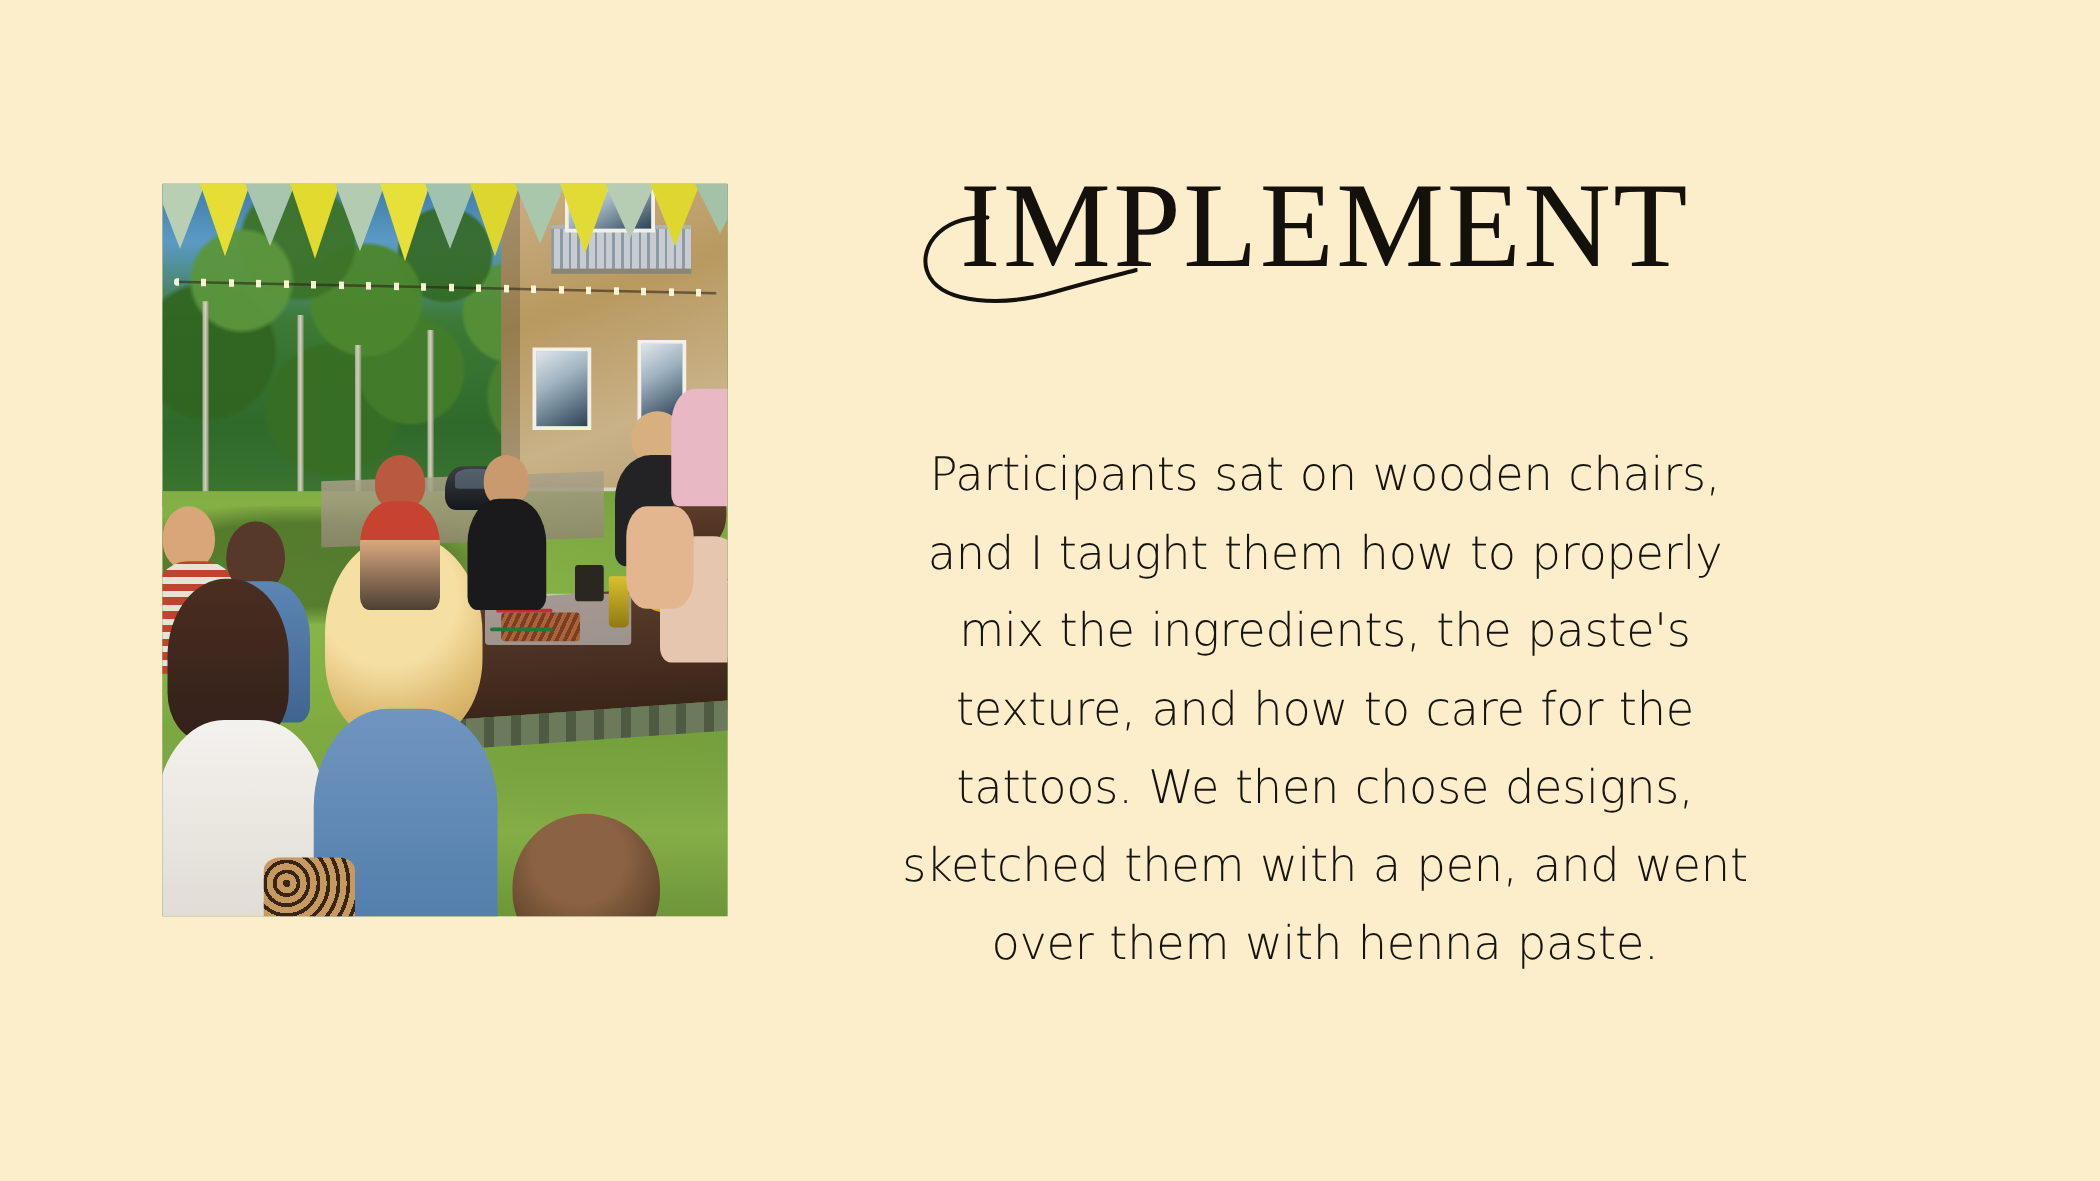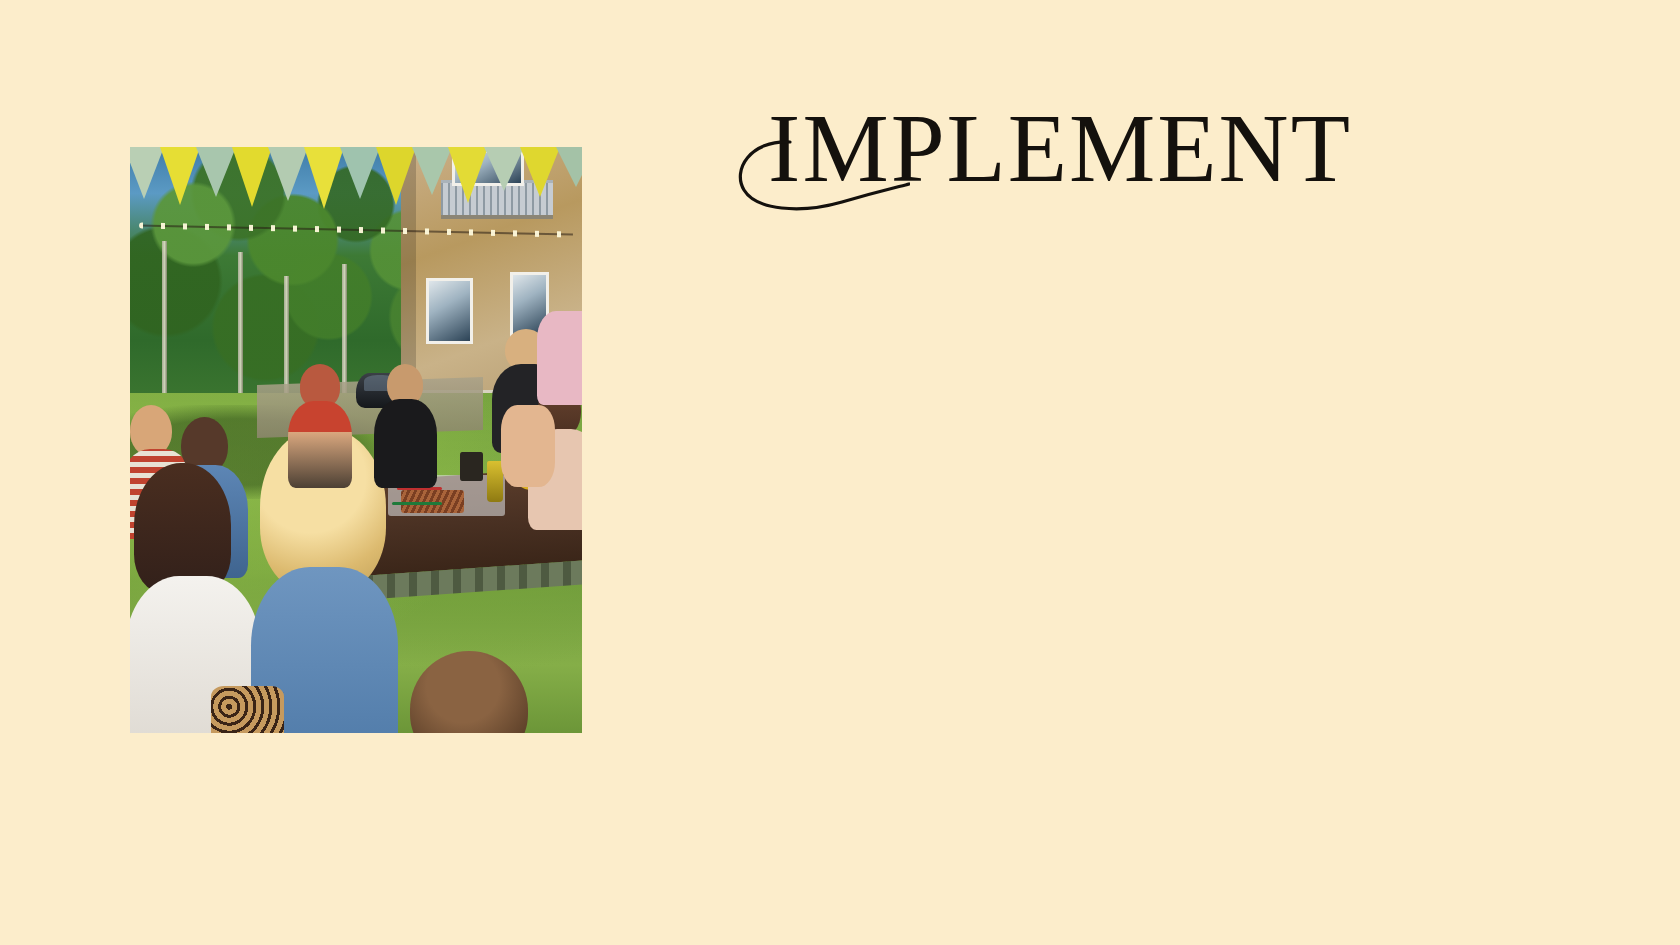--- a/index.html
+++ b/index.html
@@ -196,20 +196,21 @@
     letter-spacing:2px;
     color:#14110d;
     text-align:center;
     white-space:nowrap;
     position:relative;
     font-weight:400;
   }
   .title .swash-wrap{
     position:relative;
     display:inline-block;
+    margin-top:32px;
   }
   .swash-svg{
     position:absolute;
     left:-38px;
     top:26px;
     width:180px;
     height:92px;
     pointer-events:none;
   }
 
@@ -347,16 +348,17 @@
 
     <h1 class="title">
       <span class="swash-wrap">
         <svg class="swash-svg" viewBox="0 0 180 92" aria-hidden="true">
           <path d="M60 16 C 20 14, 2 44, 14 64 C 26 84, 70 88, 112 76 C 150 65, 172 60, 179 58" fill="none" stroke="#14110d" stroke-width="3.2" stroke-linecap="round"></path>
         </svg>
         <span>IMPLEMENT</span>
       </span>
     </h1>
 
+    <div class="paragraph">Participants sat on wooden chairs, and I taught them how to properly mix the ingredients, the paste's texture, and how to care for the tattoos. We then chose designs, sketched them with a pen, and went over them with henna paste.</div>
 
   </div>
 
 </div>
 
 </body></html>

